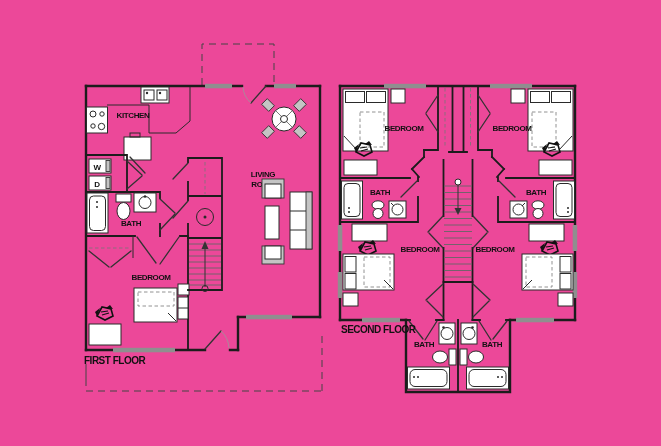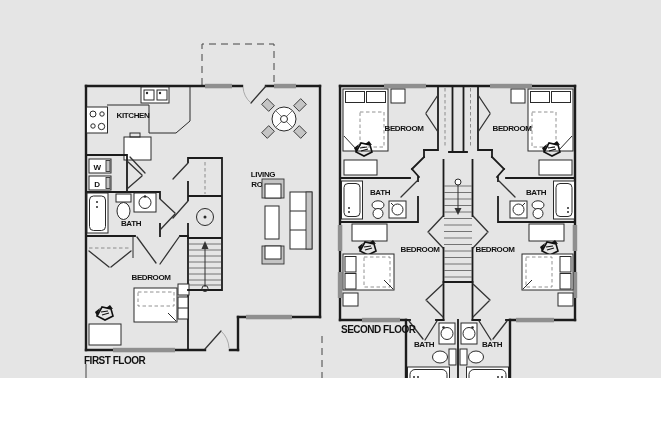--- a/index.html
+++ b/index.html
@@ -1,16 +1,16 @@
 <!DOCTYPE html>
 <html><head>
 <meta charset="utf-8">
 <style>
   html,body{margin:0;padding:0;background:#fff;}
-  .stage{position:relative;width:661px;height:378px;background:#e5e5e5;overflow:hidden;}
+  .stage{position:relative;width:661px;height:446px;background:#ec4899;overflow:hidden;}
   svg{display:block;}
   text{font-family:"Liberation Sans","DejaVu Sans",sans-serif;font-weight:bold;fill:#111;letter-spacing:-0.4px;}
   .room-label{font-size:8px;}
   .wd-label{font-size:8px;}
   .caption{font-size:10px;letter-spacing:-0.5px;}
   .wall{stroke:#1c1c1c;stroke-width:2.4;fill:none;stroke-linecap:square;}
   .iwall{stroke:#1c1c1c;stroke-width:1.8;fill:none;stroke-linecap:square;}
   .fix{stroke:#2a2a2a;stroke-width:1;fill:none;}
   .fixw{stroke:#2a2a2a;stroke-width:1;fill:#fff;}
   .thin{stroke:#555;stroke-width:0.8;fill:none;}

